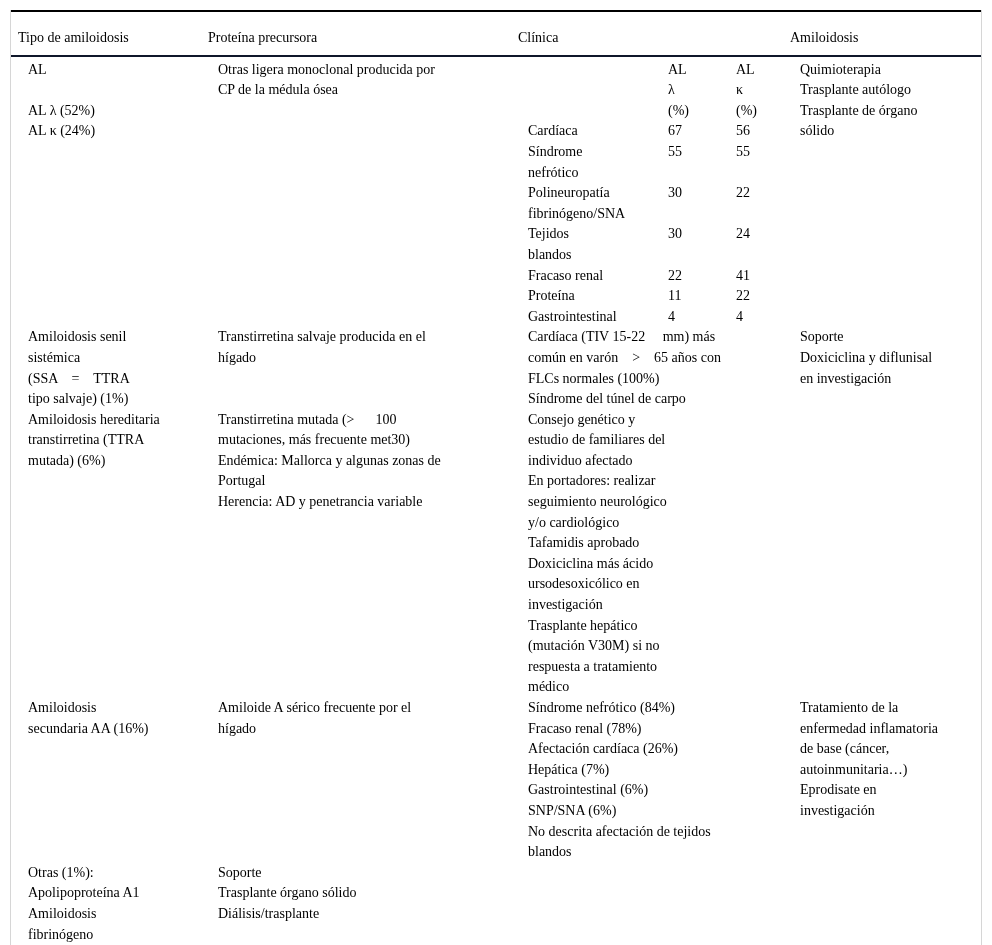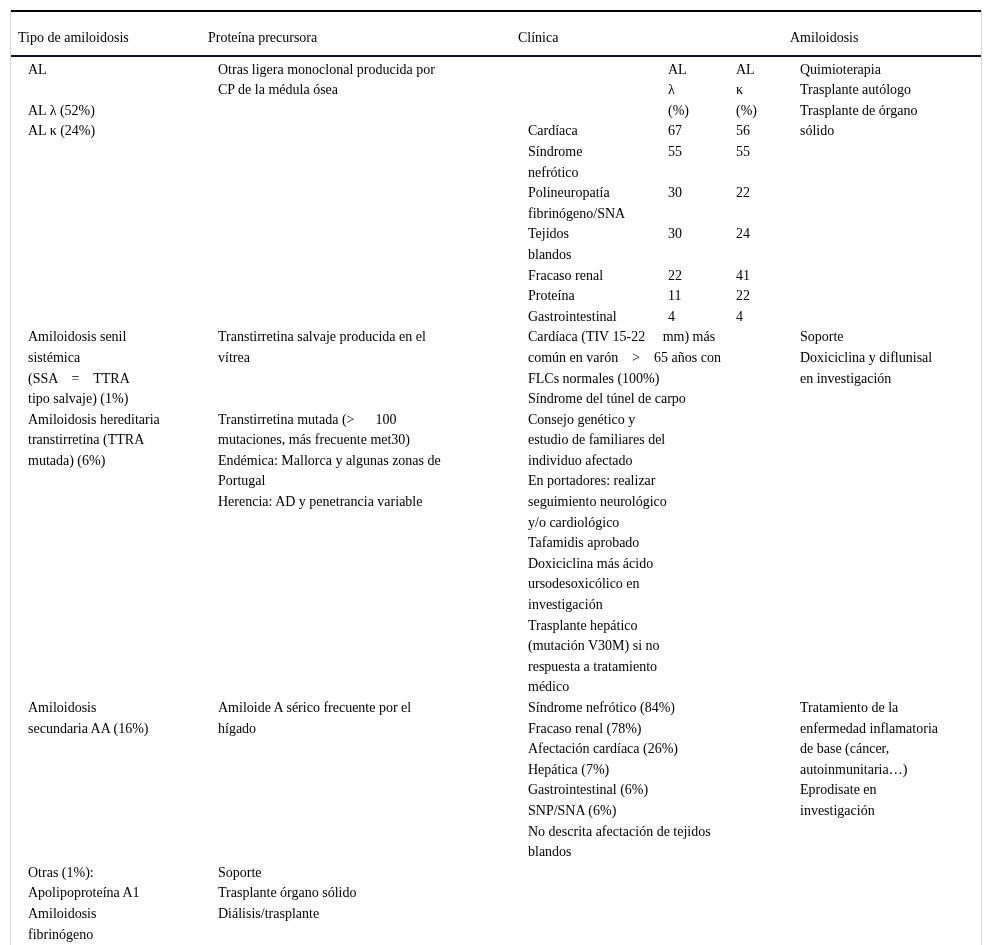--- a/index.html
+++ b/index.html
@@ -92,21 +92,21 @@
 Trasplante de órgano
 sólido</div>
     </div>
 
     <div class="row">
       <div class="cell">Amiloidosis senil
 sistémica
 (SSA    =    TTRA
 tipo salvaje) (1%)</div>
       <div class="cell">Transtirretina salvaje producida en el
-vítrea</div>
+hígado</div>
       <div class="cell">Cardíaca (TIV 15-22     mm) más
 común en varón    &gt;    65 años con
 FLCs normales (100%)
 Síndrome del túnel de carpo</div>
       <div class="cell">Soporte
 Doxiciclina y diflunisal
 en investigación</div>
     </div>
 
     <div class="row">

